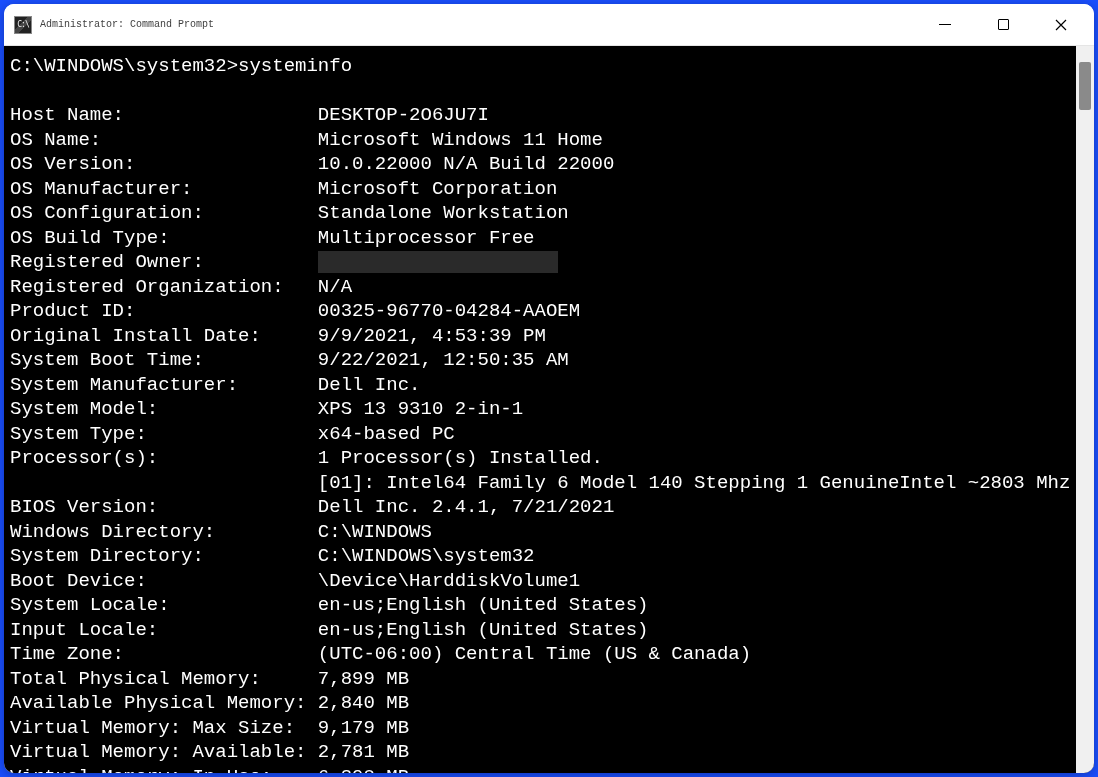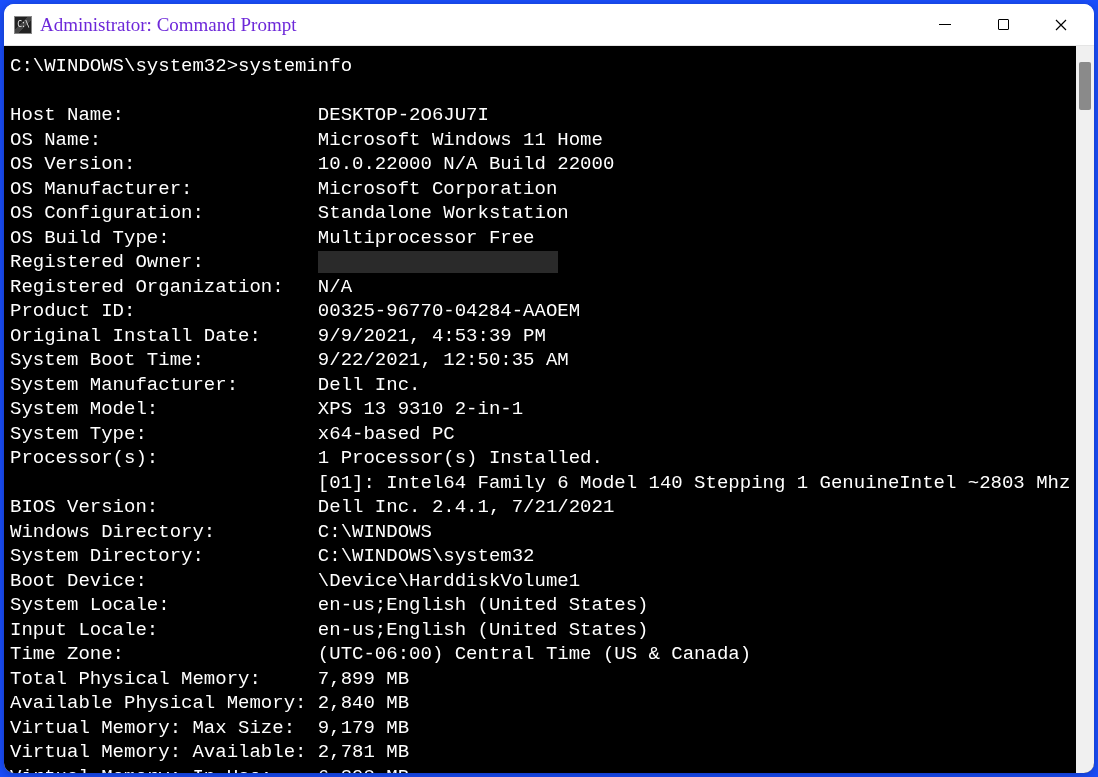--- a/index.html
+++ b/index.html
@@ -37,23 +37,23 @@
       margin-right: 8px;
       display: inline-flex;
       align-items: center;
       justify-content: center;
       font-size: 8px;
       color: #eee;
       font-family: "Consolas", monospace;
       letter-spacing: -1px;
     }
     .titlebar-text {
-      font-family: Liberation Serif, serif;
-      font-size: 19px;
-      color: #6d28d9;
+      font-family: Liberation Mono, monospace;
+      font-size: 10px;
+      color: #404040;
       flex: 1;
     }
     .win-controls {
       display: flex;
       height: 100%;
     }
     .win-btn {
       width: 58px;
       height: 100%;
       display: flex;

